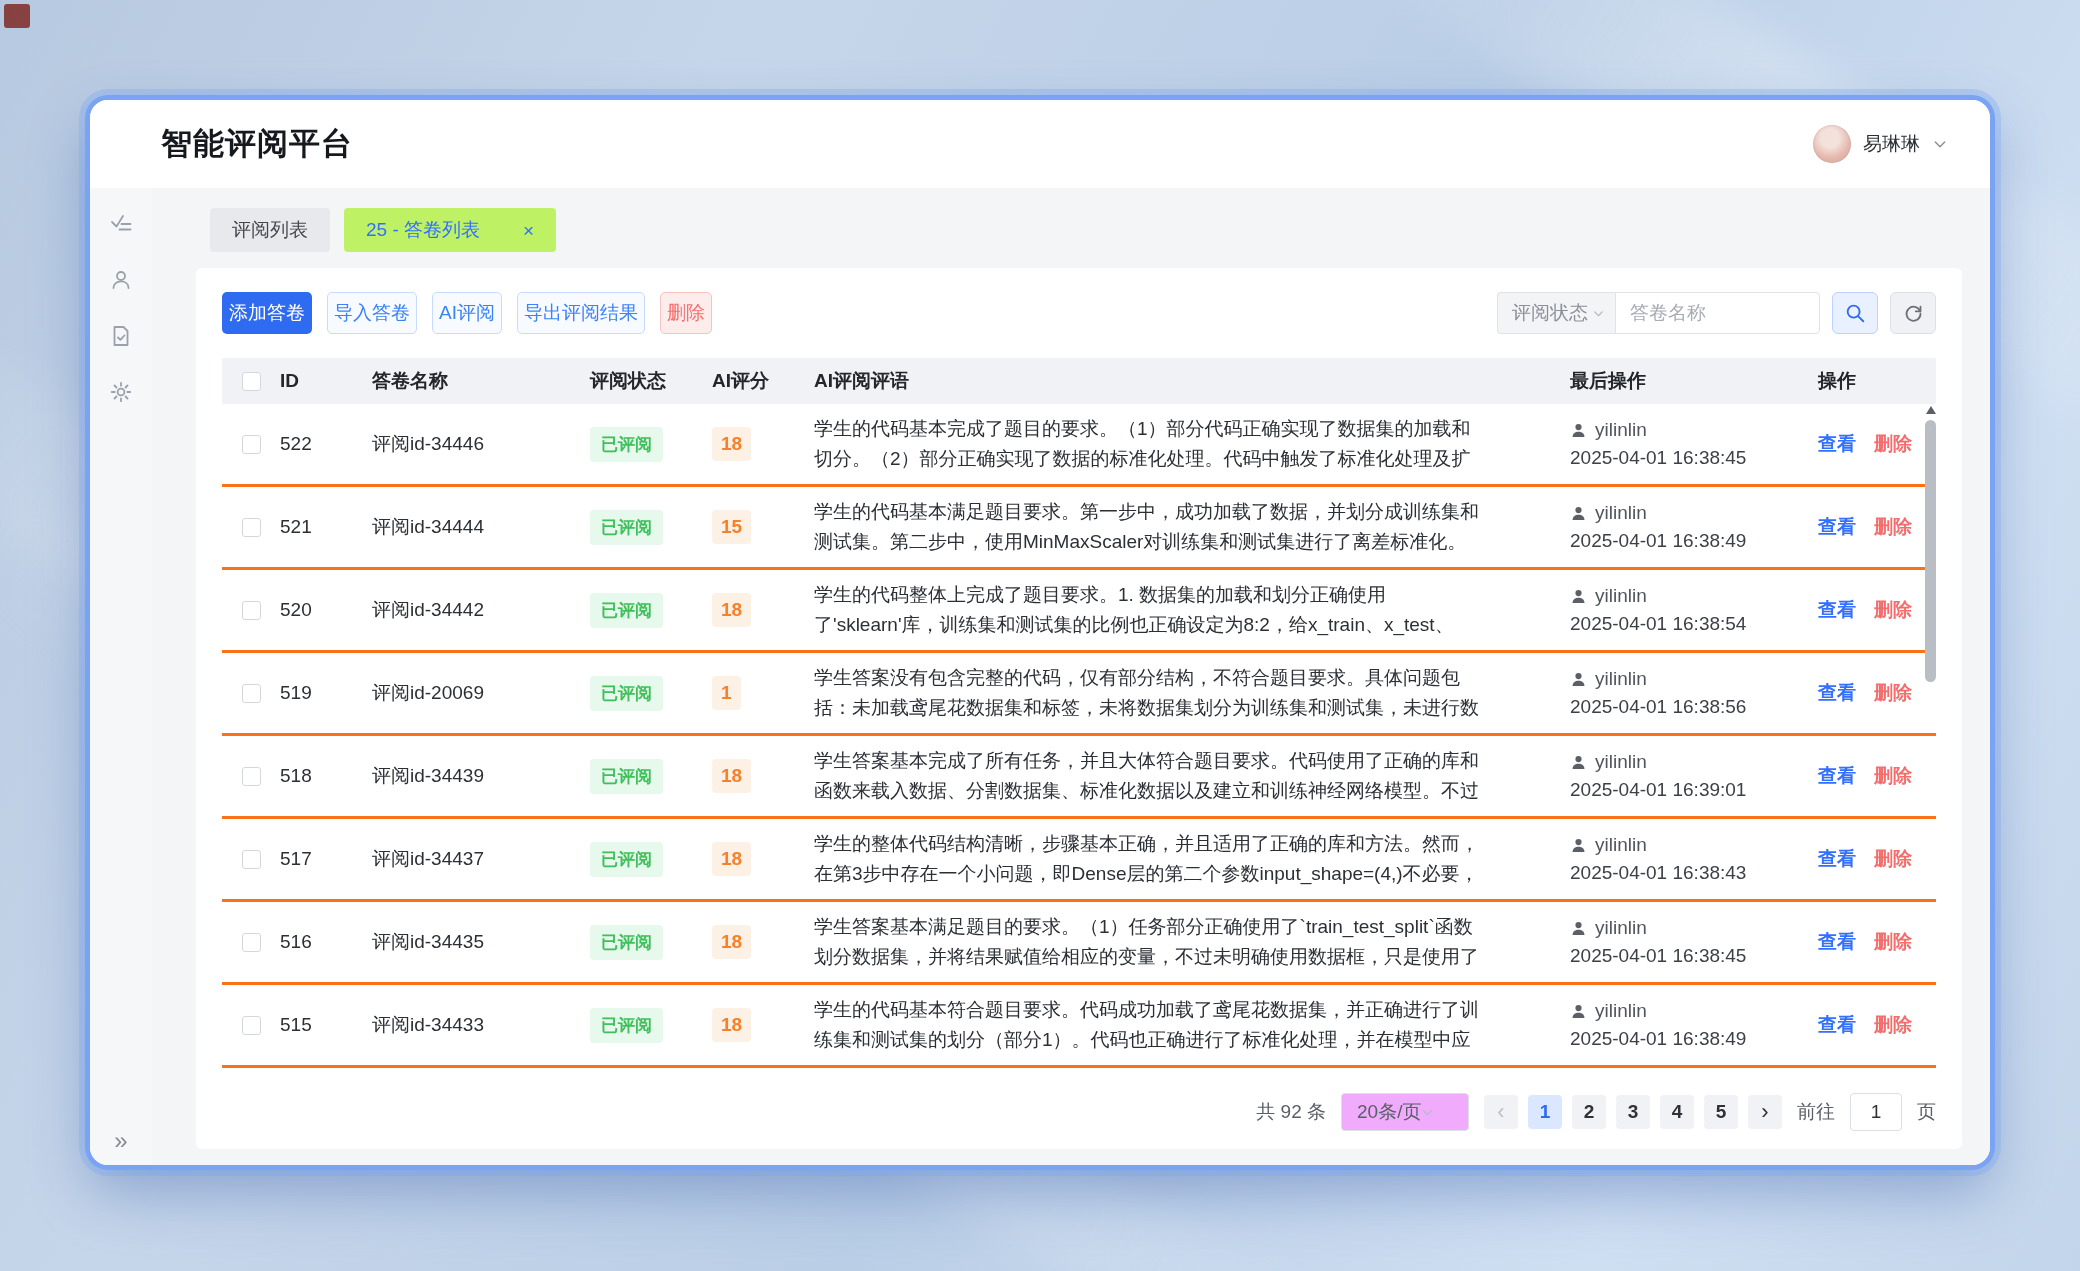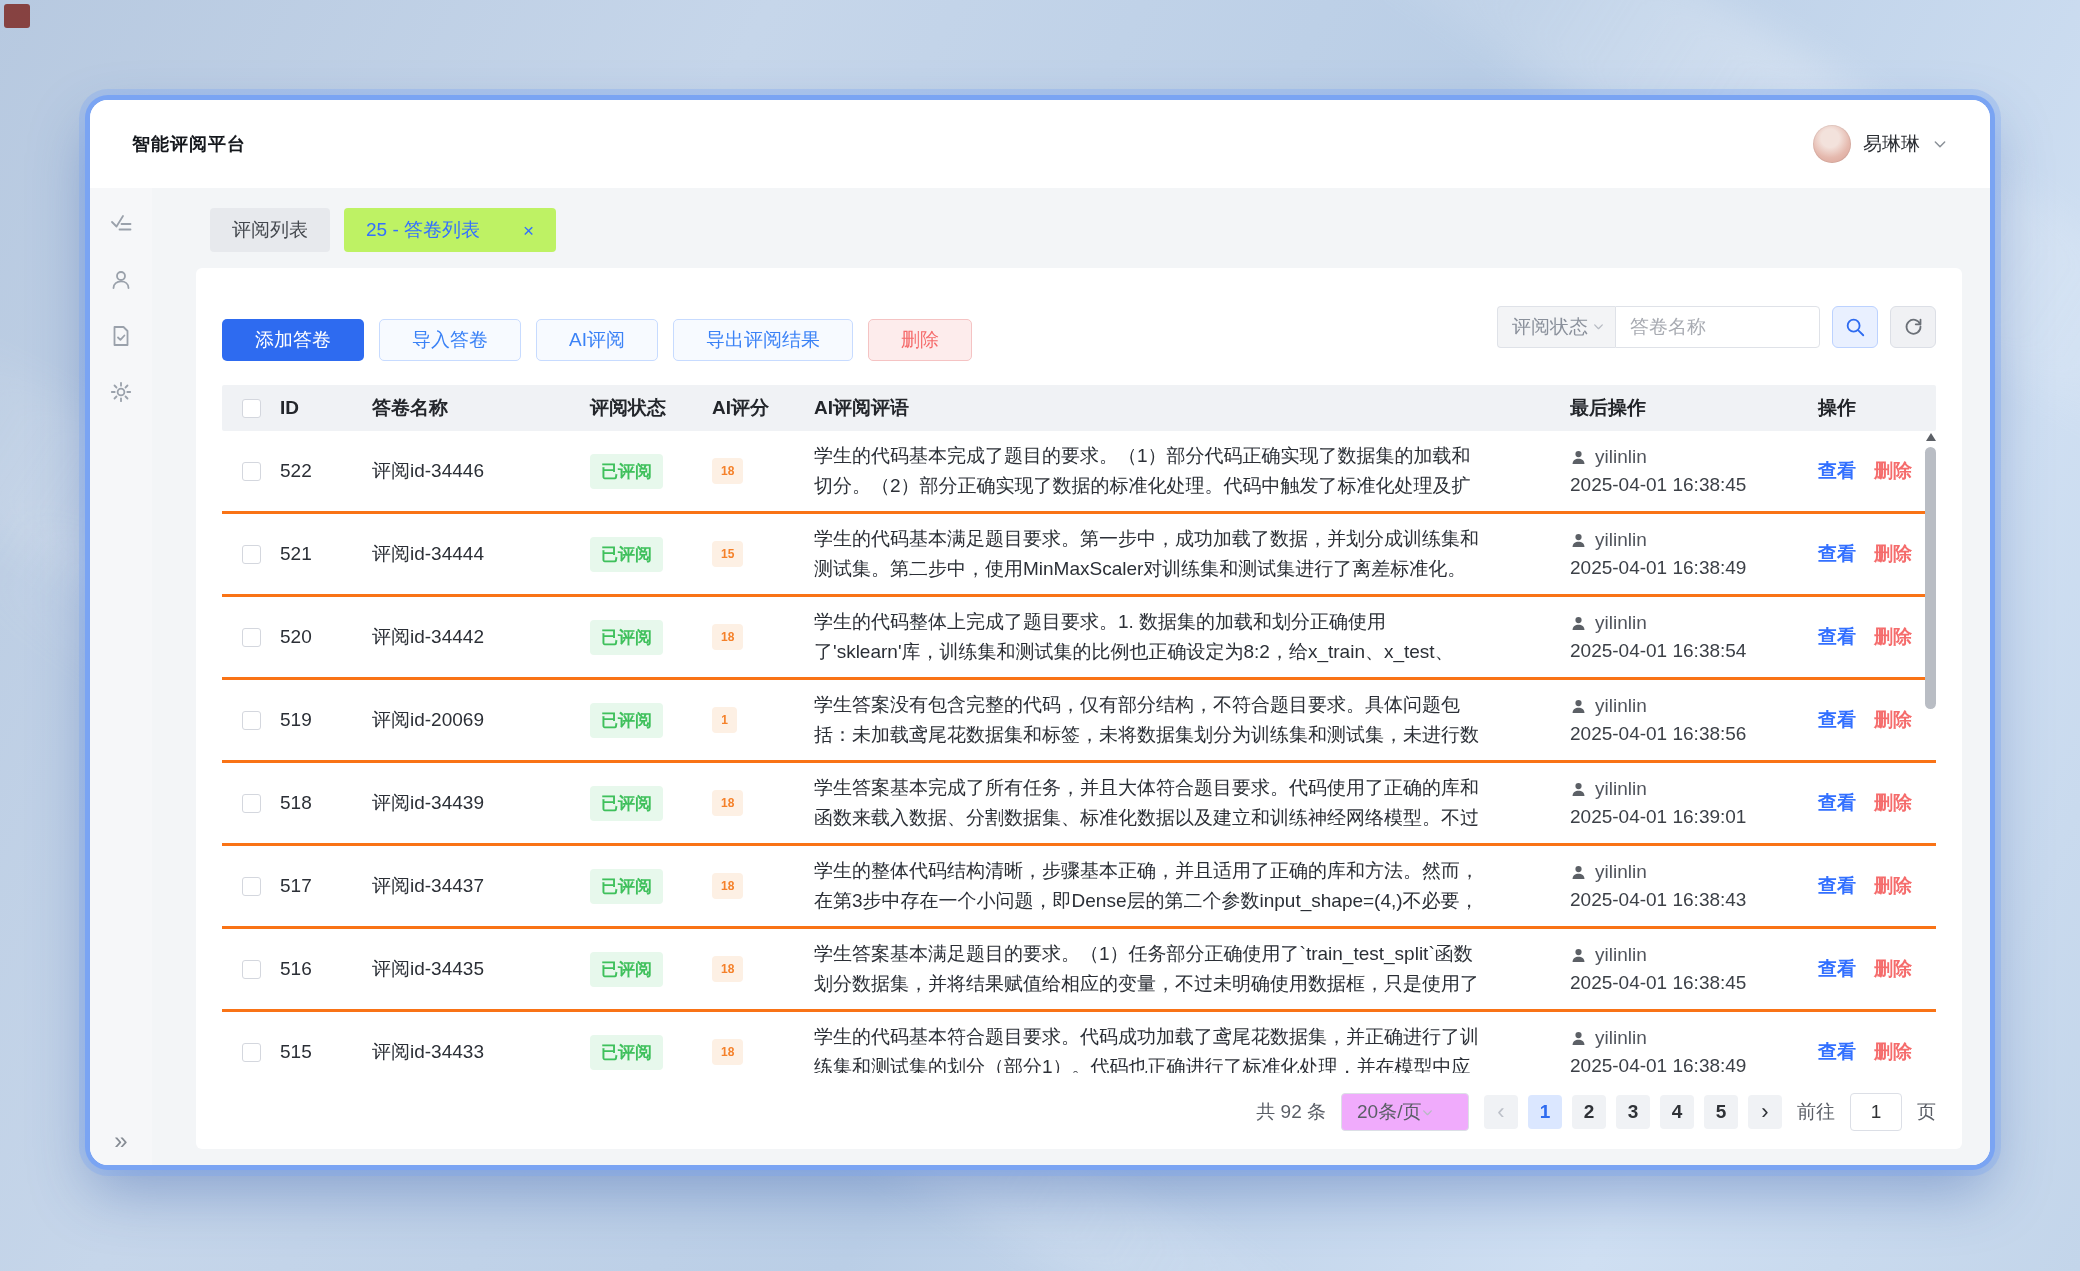--- a/index.html
+++ b/index.html
@@ -16,21 +16,21 @@
   .streak.s3 { right:-260px; top:60px; width:1100px; height:160px; opacity:.35; }
   .corner-mark { position:absolute; left:4px; top:4px; width:26px; height:24px; background:#7e2a25; border-radius:3px; opacity:.85; }
 
   .window {
     position:absolute; left:90px; top:100px; width:1900px; height:1065px;
     background:#fff; border-radius:18px;
     box-shadow:0 0 0 5px #7aa4f3, 0 0 0 11px rgba(122,164,243,.32), 0 26px 60px rgba(45,85,165,.4);
     display:flex; flex-direction:column;
   }
   .win-header { height:88px; flex:0 0 88px; display:flex; align-items:center; justify-content:space-between; padding:0 42px; border-radius:18px 18px 0 0; background:#fff; }
-  .app-title { font-size:18px; font-weight:700; color:#15181d; letter-spacing:1px; }
+  .app-title { font-size:31px; font-weight:700; color:#15181d; letter-spacing:1px;margin-left:29px; }
   .user-box { display:flex; align-items:center; gap:12px; cursor:pointer; }
   .avatar { width:38px; height:38px; border-radius:50%; background:radial-gradient(circle at 45% 35%, #f3e2dc 0 28%, #e5b9ae 60%, #d79f92 100%); box-shadow:inset 0 0 0 1px rgba(0,0,0,.06); }
   .user-name { font-size:19px; color:#2c2f34; }
   .chev { color:#8a9097; display:inline-flex; }
 
   .win-body { flex:1; display:flex; border-radius:0 0 18px 18px; overflow:hidden; }
   .sidebar { width:62px; background:#f6f7f9; position:relative; display:flex; flex-direction:column; align-items:center; padding-top:24px; gap:32px; color:#9aa1ab; }
   .side-ic { width:24px; height:24px; display:flex; align-items:center; justify-content:center; cursor:pointer; }
   .collapse-btn { position:absolute; bottom:12px; left:0; right:0; text-align:center; font-size:24px; color:#868c94; cursor:pointer; line-height:1; }
 
@@ -38,21 +38,21 @@
   .tabs-row { display:flex; gap:14px; margin:6px 0 16px 14px; }
   .tab { height:44px; padding:0 22px; display:inline-flex; align-items:center; gap:12px; border-radius:4px; font-size:19px; cursor:pointer; }
   .tab.inactive { background:#e7e9ed; color:#44484e; }
   .tab.active { background:#bef264; color:#3370ff;gap:43px; }
   .tab-close { font-size:19px; color:#3370ff; line-height:1; }
 
   .panel { flex:1; background:#fff; border-radius:6px; padding:24px 26px 18px; display:flex; flex-direction:column; min-height:0; }
 
   .toolbar { display:flex; align-items:center; justify-content:space-between; margin-bottom:24px; }
   .btn-group { display:flex; gap:15px; }
-  .btn { height:42px; padding:0 32px; border-radius:5px; font-size:19px; display:inline-flex; align-items:center; cursor:pointer; border:1px solid transparent; white-space:nowrap;margin-top:27px; }
+  .btn { height:42px; padding:0 6px; border-radius:5px; font-size:19px; display:inline-flex; align-items:center; cursor:pointer; border:1px solid transparent; white-space:nowrap; }
   .btn-primary { background:#2e6bf0; color:#fff; }
   .btn-plain { background:#f7faff; border-color:#c7dbff; color:#3b82f6; }
   .btn-danger { background:#fdecec; border-color:#f5c3c3; color:#f56c6c; }
 
   .search-group { display:flex; align-items:center; gap:12px; }
   .filter-join { display:flex; }
   .select-status { width:118px; height:42px; background:#f3f4f6; border:1px solid #dfe2e8; border-right:none; border-radius:4px 0 0 4px; color:#8a909b; font-size:19px; display:flex; align-items:center; justify-content:space-between; padding:0 10px 0 14px; cursor:pointer; }
   .input-name { width:205px; height:42px; background:#fff; border:1px solid #dfe2e8; border-radius:0 4px 4px 0; font-size:19px; padding:0 14px; color:#303133; outline:none; }
   .input-name::placeholder { color:#a8abb2; }
   .icon-btn { width:46px; height:42px; border-radius:6px; display:flex; align-items:center; justify-content:center; cursor:pointer; }
@@ -65,21 +65,21 @@
   .c-check { width:58px; display:flex; justify-content:center; }
   .c-id { width:92px; }
   .c-name { width:218px; }
   .c-status { width:122px; }
   .c-score { width:102px; }
   .c-comment { flex:1; min-width:0; padding-right:64px; }
   .c-lastop { width:248px;margin-left:27px; }
   .c-actions { width:118px; display:flex; gap:18px; }
   .checkbox { width:19px; height:19px; border:1px solid #d4d7de; border-radius:3px; background:#fff; cursor:pointer; }
   .badge-status { display:inline-block; padding:6px 11px; background:#e7f8ec; color:#3fc05c; font-weight:700; font-size:17px; border-radius:4px; }
-  .badge-score { display:inline-block; min-width:25px; text-align:center; padding:6px 9px; background:#fdf0e4; color:#f5812a; font-weight:700; font-size:12px; border-radius:4px; }
+  .badge-score { display:inline-block; min-width:25px; text-align:center; padding:6px 9px; background:#fdf0e4; color:#f5812a; font-weight:700; font-size:19px; border-radius:4px; }
   .comment { line-height:30px; max-height:61px; overflow:hidden; color:#2b2f36; }
   .lastop-line1 { display:flex; align-items:center; gap:8px; color:#50545c; margin-bottom:6px; }
   .lastop-time { color:#3c4047; }
   .link-view { color:#3370ff; font-weight:600; cursor:pointer; }
   .link-del { color:#f56c6c; font-weight:600; cursor:pointer; }
 
   .tbody { position:relative; flex:1; min-height:0; overflow:hidden; }
   .vscroll { position:absolute; right:0; top:2px; bottom:2px; width:11px; }
   .vscroll .up { position:absolute; top:0; left:1px; width:0; height:0; border-left:5px solid transparent; border-right:5px solid transparent; border-bottom:8px solid #5c6066; }
   .vscroll .thumb { position:absolute; top:14px; left:0; width:11px; height:262px; background:#b9bdc4; border-radius:6px; }

